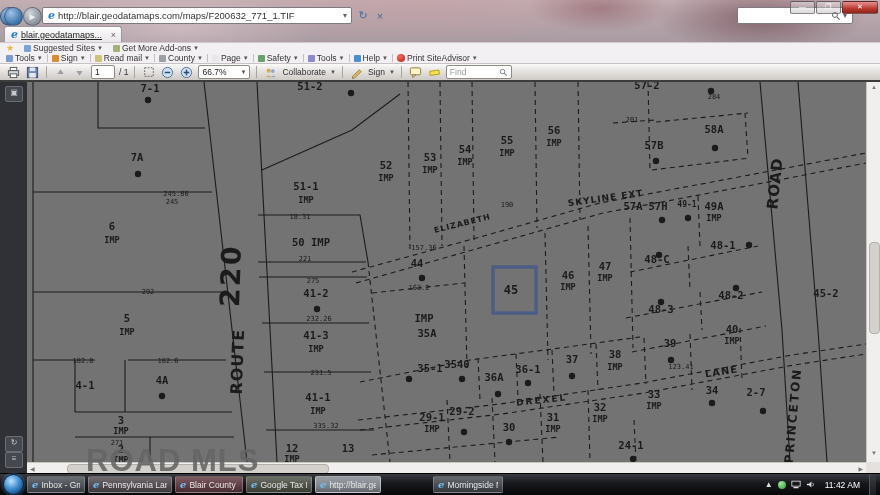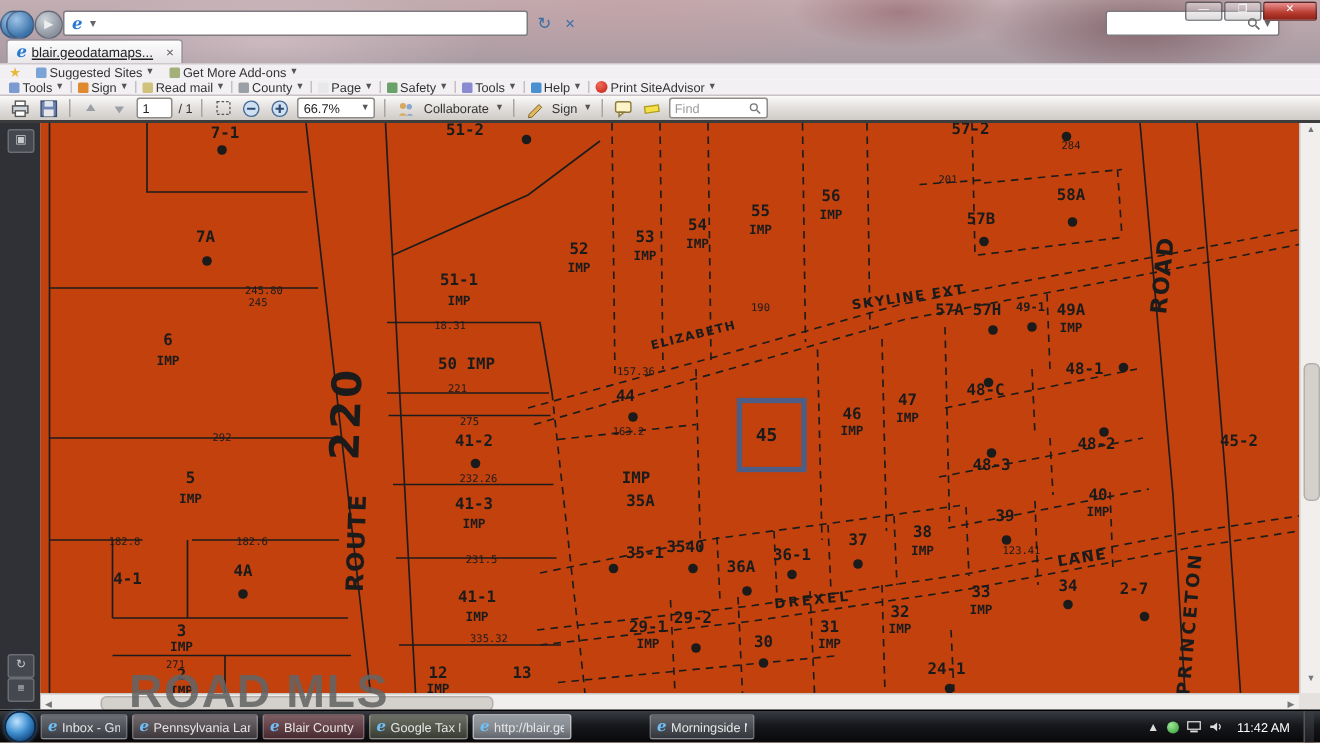--- a/index.html
+++ b/index.html
@@ -62,21 +62,21 @@
   .pagebox,.combobox,.findbox{background:#fff;border:1px solid #8f8b87;height:12px;font-size:8.5px;color:#222;
     display:inline-flex;align-items:center;padding:0 3px;border-radius:2px;}
   .tblabel{font-size:8.5px;color:#333;white-space:nowrap;}
   .placeholder{color:#999;}
 
   
   .content{position:absolute;left:0;top:82px;width:880px;height:391px;background:#d9d6d2;overflow:hidden;}
   .leftpanel{position:absolute;left:0;top:0;width:27px;height:391px;background:#2f3136;}
   .panelico{position:absolute;left:5px;width:16px;height:14px;border:1px solid #6a6d73;border-radius:2px;
     background:#45484e;color:#c8cace;font-size:8px;line-height:12px;text-align:center;}
-  .page{position:absolute;left:27px;top:0;width:839px;height:380px;background:#c2410c;}
+  .page{position:absolute;left:27px;top:0;width:839px;height:380px;background:#737373;}
   .hscroll{position:absolute;left:27px;top:380px;width:839px;height:11px;background:#f1efed;border-top:1px solid #c9c6c2;box-sizing:border-box;}
   .hthumb{position:absolute;left:40px;top:1px;width:260px;height:8px;background:#d4d1cd;border:1px solid #b3afab;border-radius:4px;}
   .scrollarrow{position:absolute;font-size:6px;color:#777;top:2px;}
   .vscroll{position:absolute;left:866px;top:0;width:14px;height:380px;background:#f1efed;border-left:1px solid #c9c6c2;box-sizing:border-box;}
   .vthumb{position:absolute;left:2px;top:160px;width:9px;height:90px;background:#d4d1cd;border:1px solid #b3afab;border-radius:4px;}
   .corner{position:absolute;left:866px;top:380px;width:14px;height:11px;background:#e4e1de;}
   .watermark{position:absolute;left:86px;top:361px;font-size:31px;font-weight:600;color:rgba(100,100,100,.88);
     letter-spacing:1px;font-family:"Liberation Sans",sans-serif;}
 
   
@@ -107,20 +107,21 @@
 
 <div class="screen">
 
   <div class="glass">
     <div class="navbtn">◄</div>
     <div class="navbtn fwd" style="left:23px">►</div>
     <div class="navbtn" style="left:4px"></div>
 
     <div class="addressbar">
       <span class="favicon">e</span>
+      <span class="urltext">http://blair.geodatamaps.com/maps/F200632_771_1.TIF</span>
       <span class="addr-caret">▾</span>
     </div>
     <div class="smallbtn" style="left:355px">↻</div>
     <div class="smallbtn" style="left:372px">×</div>
     <div class="searchbox">
       <span class="flex"></span>
       <svg width="10" height="10" viewBox="0 0 14 14">
         <circle cx="5.5" cy="5.5" r="3.5" fill="none" stroke="#666" stroke-width="1.4"></circle>
         <line x1="8.5" y1="8.5" x2="12" y2="12" stroke="#666" stroke-width="1.6"></line>
       </svg>

